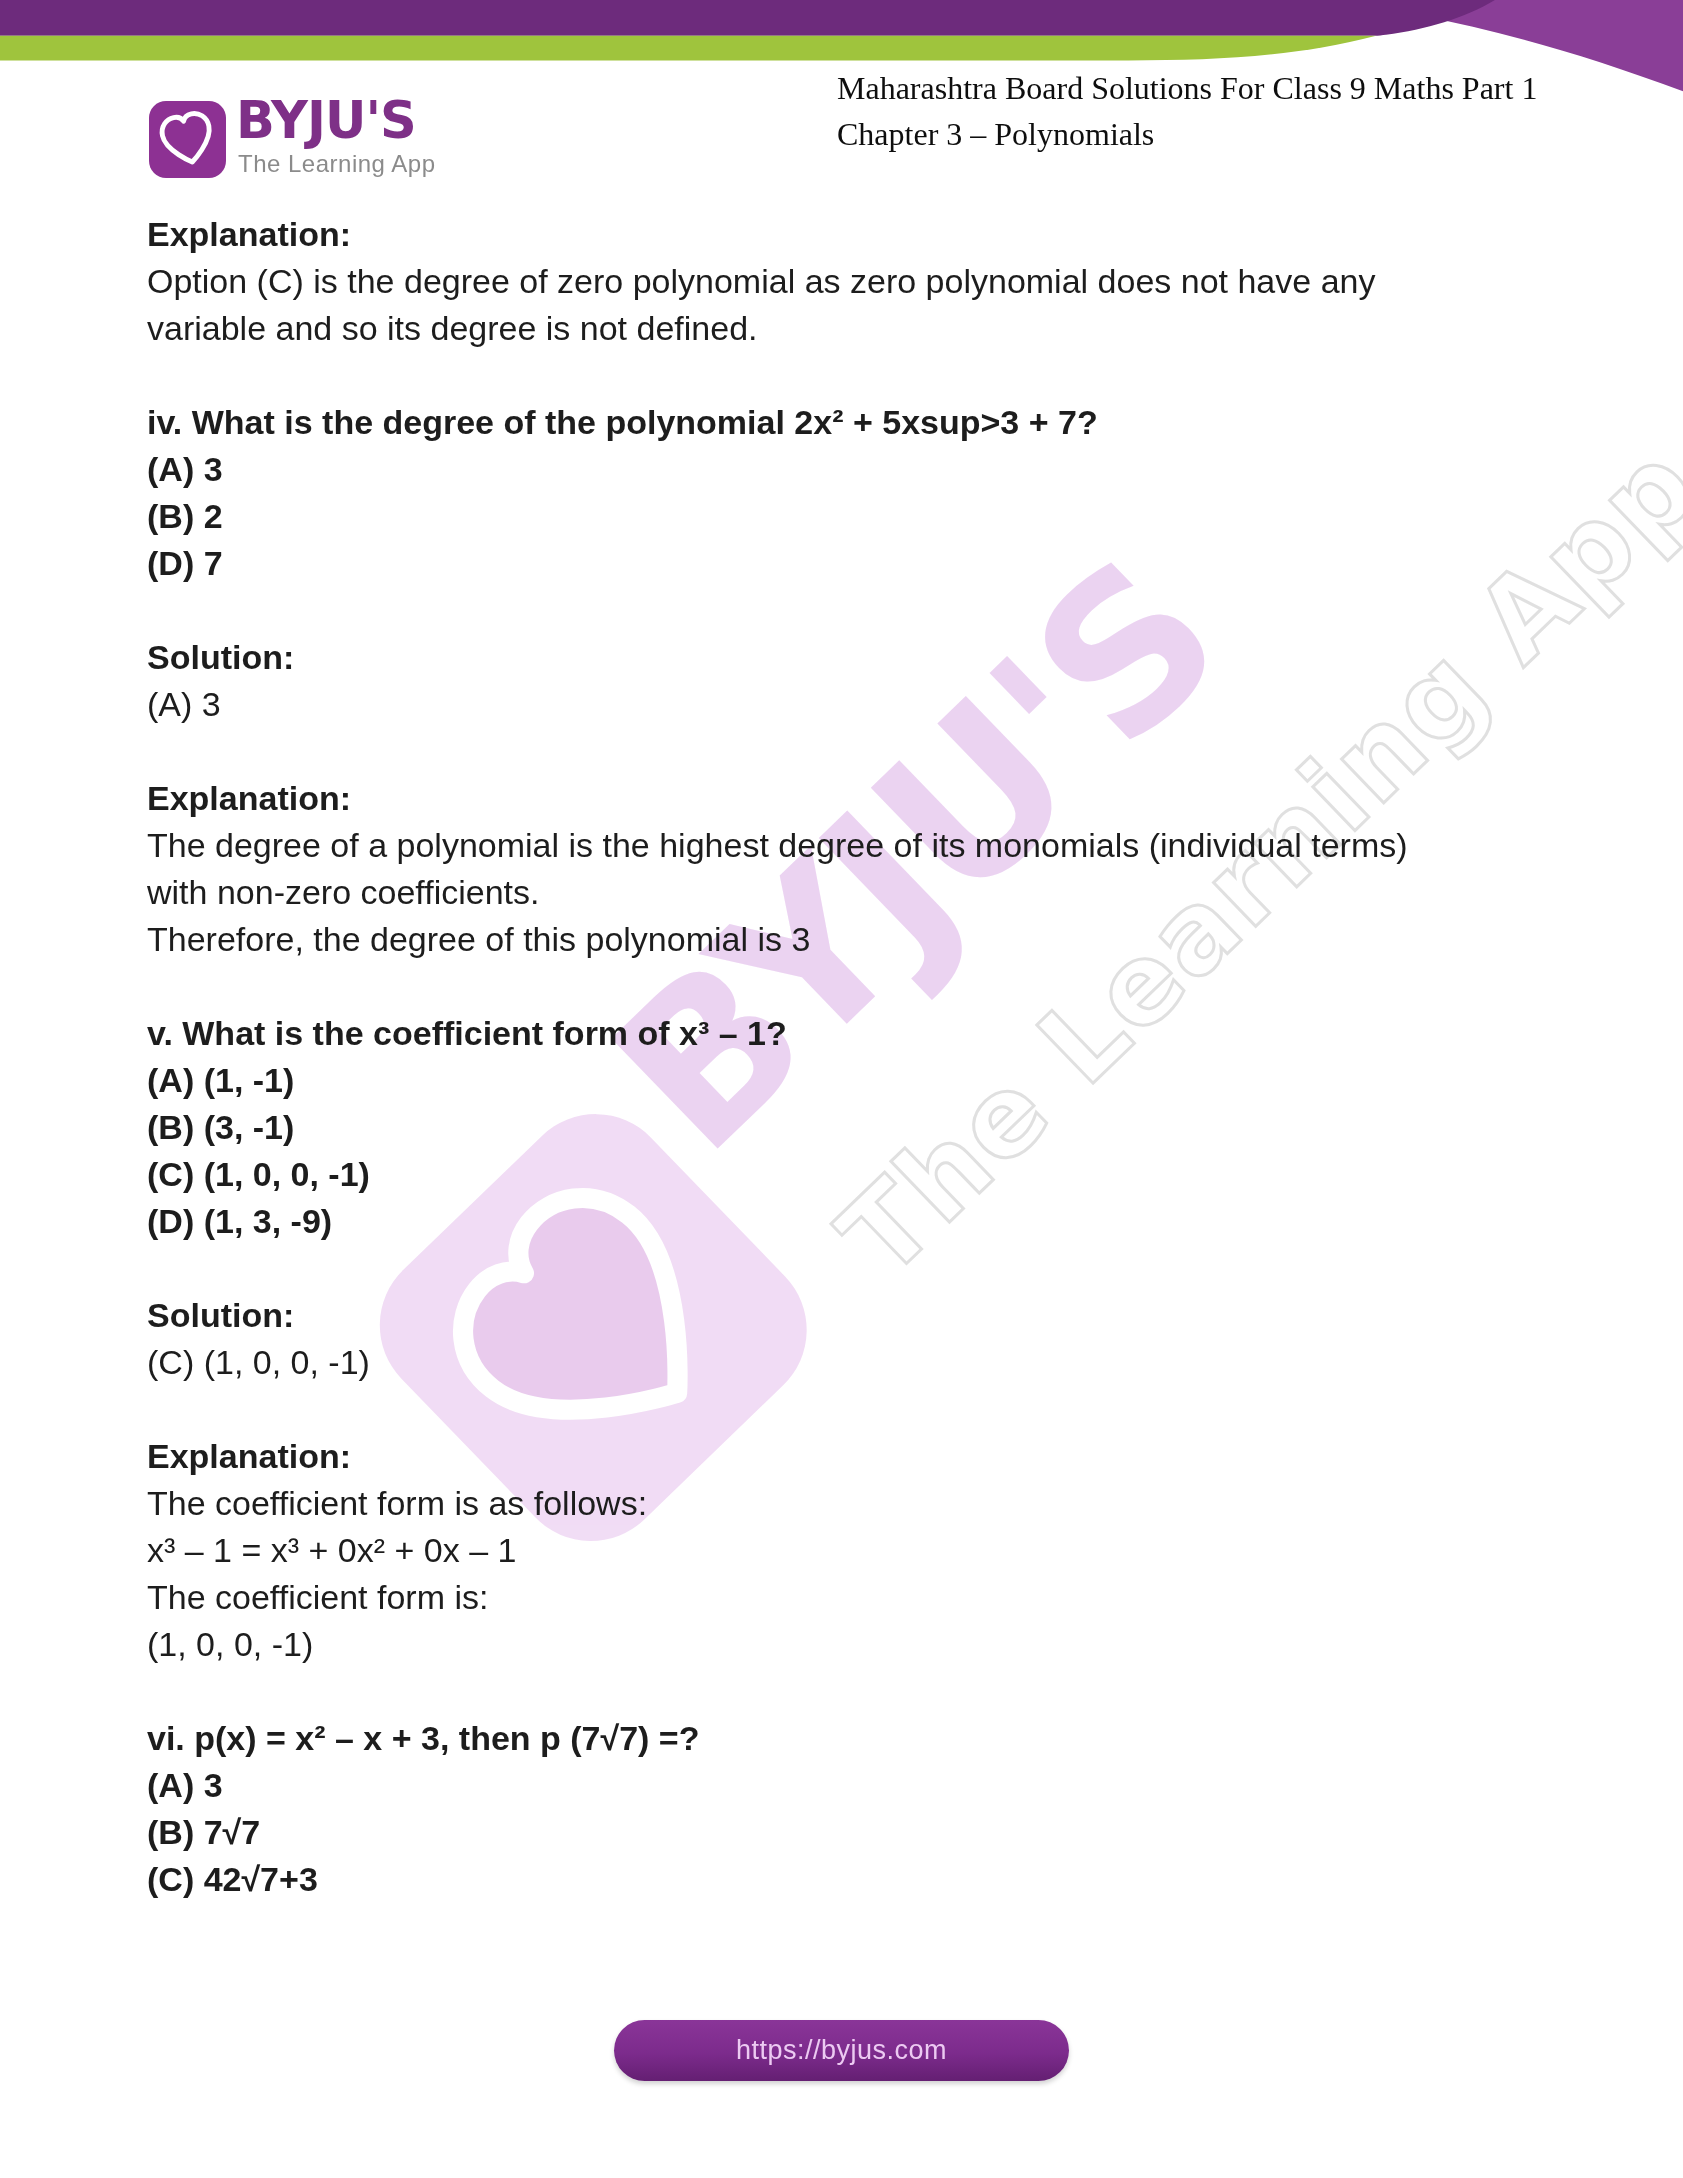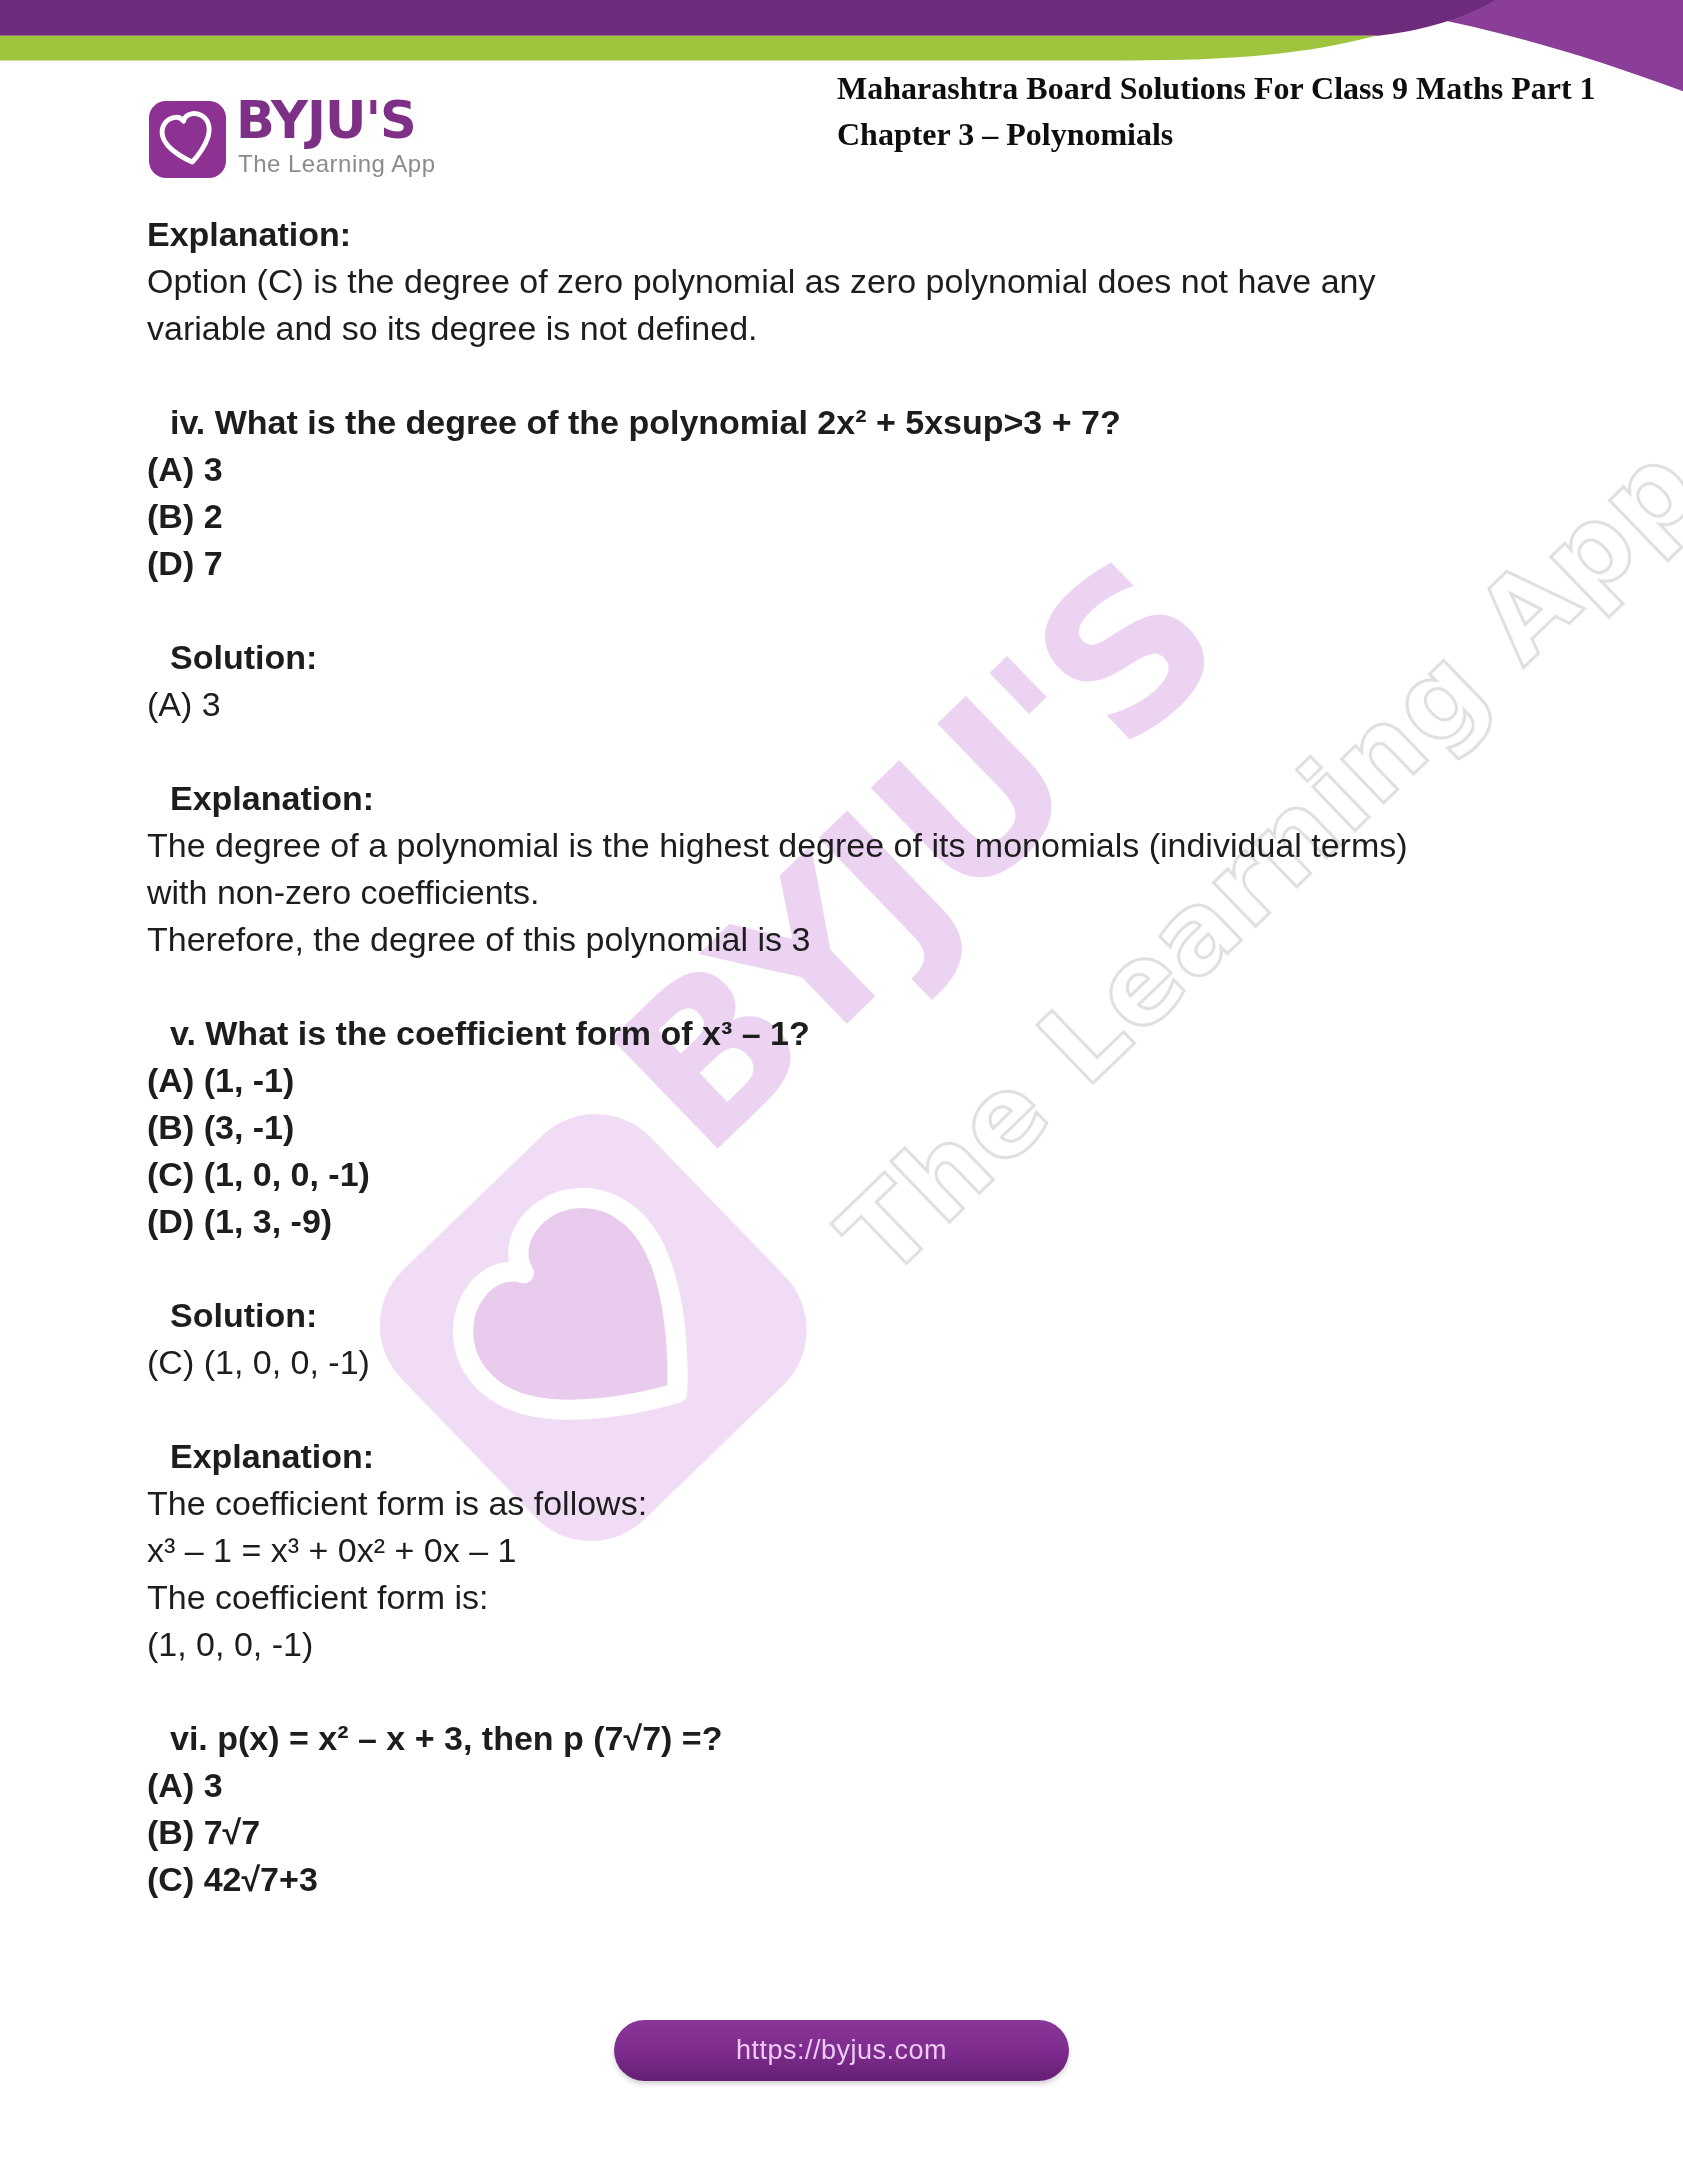--- a/index.html
+++ b/index.html
@@ -32,21 +32,21 @@
   .logo-tagline {
     position:absolute; left:89px; top:51px;
     font-size:24px; letter-spacing:0.5px;
     color:#8b8b8b; white-space:nowrap;
   }
 
   
   .doc-title {
     position:absolute; left:837px; top:65px; z-index:4;
     font-family:"Liberation Serif", serif;
-    font-weight:700; font-size:32px; line-height:46px;
+    font-weight:400; font-size:32px; line-height:46px;
     color:#0e0e0e; white-space:nowrap;
   }
 
   
   .watermark {
     position:absolute; left:307px; top:866px;
     width:1148px; height:366px;
     transform:rotate(-44deg);
     z-index:0; pointer-events:none;
   }
@@ -73,21 +73,21 @@
   }
 
   
   .content {
     position:absolute; left:147px; top:211px; width:1386px;
     z-index:2;
     font-size:34px; line-height:47px;
   }
   .line { min-height:47px; white-space:nowrap; }
   .b { font-weight:700; }
-  .g { margin-top:47px;margin-left:23px; }
+  .g { margin-top:47px; }
 
   
   .footer-pill {
     position:absolute; left:614px; top:2020px;
     width:455px; height:61px; border-radius:32px;
     background:linear-gradient(180deg,#8a3598 0%,#7c2b8c 55%,#641f72 100%);
     box-shadow:0 3px 5px rgba(0,0,0,0.18);
     z-index:3; text-align:center;
     cursor:pointer;
   }

